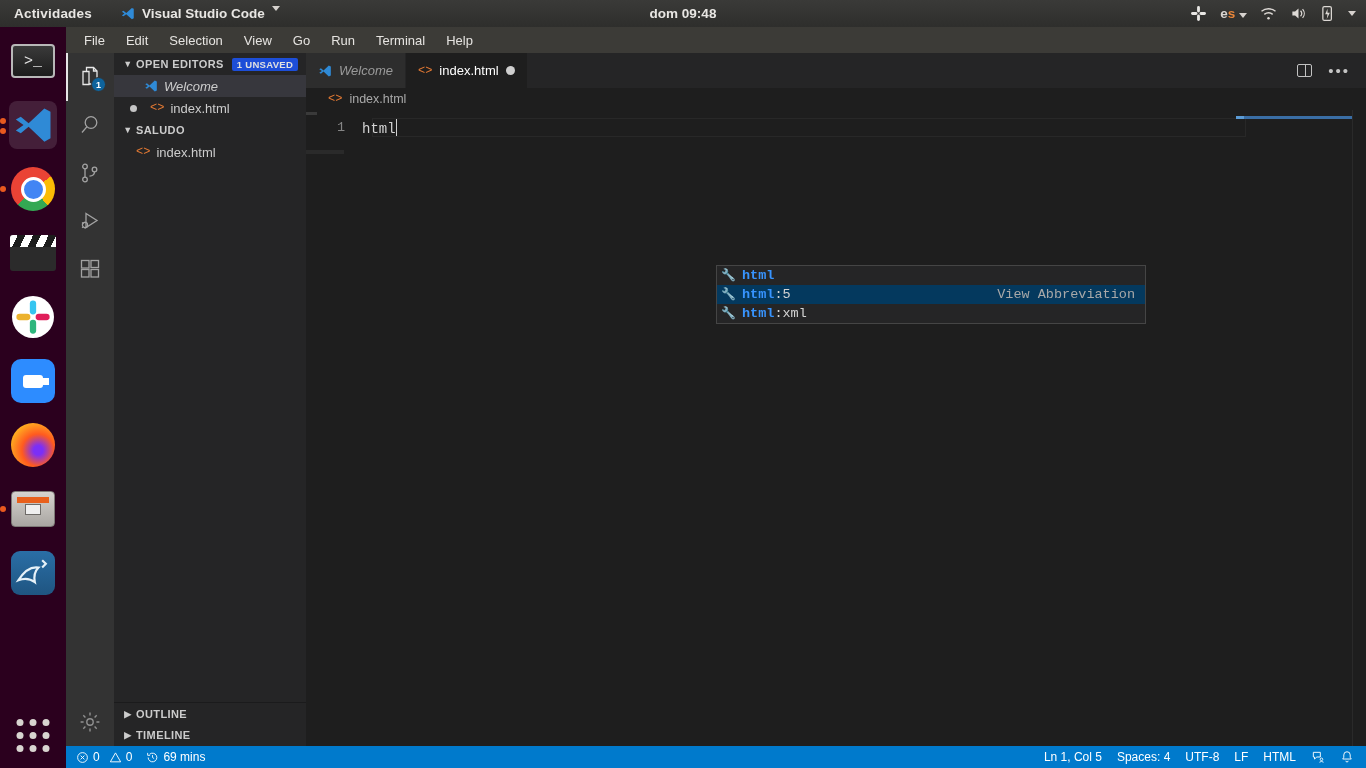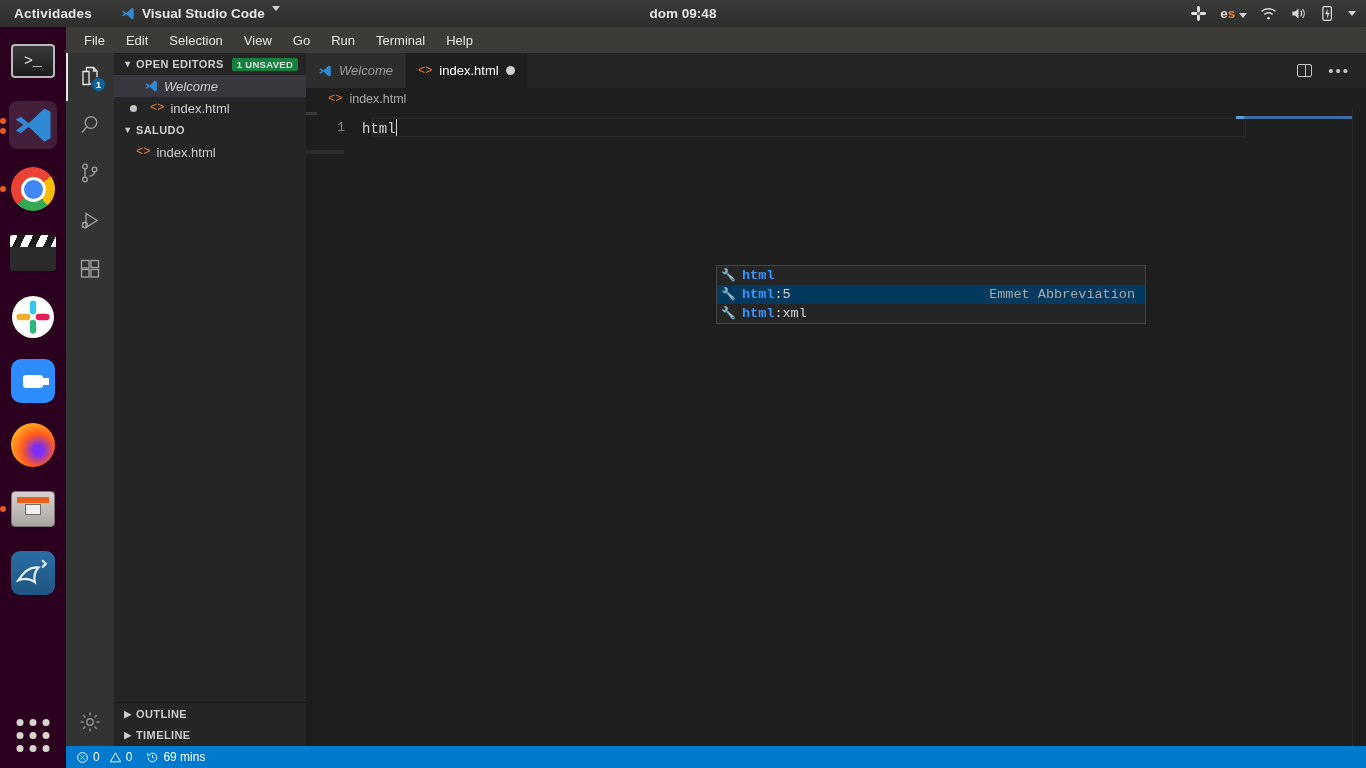--- a/index.html
+++ b/index.html
@@ -103,21 +103,21 @@
   #activitybar .spacer{ flex:1; }
 
   
   #sidebar{ width:192px; background:#252526; color:#cccccc; flex:none;
     display:flex; flex-direction:column; }
   .sb-title{ height:35px; display:flex; align-items:center; padding-left:20px;
     font-size:11px; letter-spacing:.9px; color:#bbbbbb; }
   .sb-section{ height:22px; display:flex; align-items:center; padding-left:6px;
     font-size:11px; font-weight:bold; letter-spacing:.4px; color:#cccccc; }
   .chev{ width:16px; text-align:center; font-size:9px; color:#cccccc; }
-  .badge-unsaved{ margin-left:8px; background:#15803d; color:#e0e0e0; font-size:9.5px;
+  .badge-unsaved{ margin-left:8px; background:#1d4ed8; color:#e0e0e0; font-size:9.5px;
     padding:1px 5px; border-radius:2px; font-weight:bold; letter-spacing:.3px;}
   .sb-row{ height:22px; display:flex; align-items:center; font-size:13px;
     padding-left:22px; gap:6px; color:#cccccc; }
   .sb-row.indent2{ padding-left:30px; }
   .sb-row.selected{ background:#37373d; }
   .sb-row .modified{ width:7px;height:7px;border-radius:50%;background:#c5c5c5;
     margin-left:-14px; margin-right:7px;}
   .ital{ font-style:italic; }
   .htm-ic{ color:#e37933; font-family:"Liberation Mono",monospace; font-size:12px; }
   #sidebar .filler{ flex:1; }
@@ -447,21 +447,21 @@
 
         <div id="suggest">
           <div class="sug-row">
             <span class="wrench">🔧</span>
             <span class="sug-label"><b>html</b><span></span></span>
             <span class="sug-detail"></span>
           </div>
           <div class="sug-row sel">
             <span class="wrench">🔧</span>
             <span class="sug-label"><b>html</b><span>:5</span></span>
-            <span class="sug-detail">Emmet Abbreviation</span>
+            <span class="sug-detail">View Abbreviation</span>
           </div>
           <div class="sug-row">
             <span class="wrench">🔧</span>
             <span class="sug-label"><b>html</b><span>:xml</span></span>
             <span class="sug-detail"></span>
           </div>
         </div>
       </div>
     </div>
   </div>
@@ -481,14 +481,34 @@
       </span>
       <span class="st-item">
         <svg width="13" height="13" viewBox="0 0 24 24">
           <path d="M4 12 a8 8 0 1 0 2.8-6.1" fill="none" stroke="#fff" stroke-width="1.7"></path>
           <path d="M12 7.5 V12 l3 2" stroke="#fff" stroke-width="1.6" fill="none"></path>
           <path d="M3 3.5 V8 H7.5" stroke="#fff" stroke-width="1.6" fill="none"></path>
         </svg>
         <span>69 mins</span>
       </span>
     </div>
+    <div class="st-right">
+      <span>Ln 1, Col 5</span>
+      <span>Spaces: 4</span>
+      <span>UTF-8</span>
+      <span>LF</span>
+      <span>HTML</span>
+      <span>
+        <svg width="14" height="14" viewBox="0 0 24 24">
+          <path d="M4 4 h12 v8 h-6 l-4 3.5 V12 H4 Z" fill="none" stroke="#fff" stroke-width="1.6"></path>
+          <circle cx="18" cy="16" r="2.2" fill="none" stroke="#fff" stroke-width="1.5"></circle>
+          <path d="M14.5 21 q3.5-3 7 0" fill="none" stroke="#fff" stroke-width="1.5"></path>
+        </svg>
+      </span>
+      <span>
+        <svg width="14" height="14" viewBox="0 0 24 24">
+          <path d="M12 3 a5.5 5.5 0 0 1 5.5 5.5 v4 l1.8 3 H4.7 l1.8-3 v-4 A5.5 5.5 0 0 1 12 3 Z" fill="none" stroke="#fff" stroke-width="1.6"></path>
+          <path d="M10 18.5 a2 2 0 0 0 4 0" fill="none" stroke="#fff" stroke-width="1.6"></path>
+        </svg>
+      </span>
+    </div>
   </div>
 </div>
 
 </body></html>

